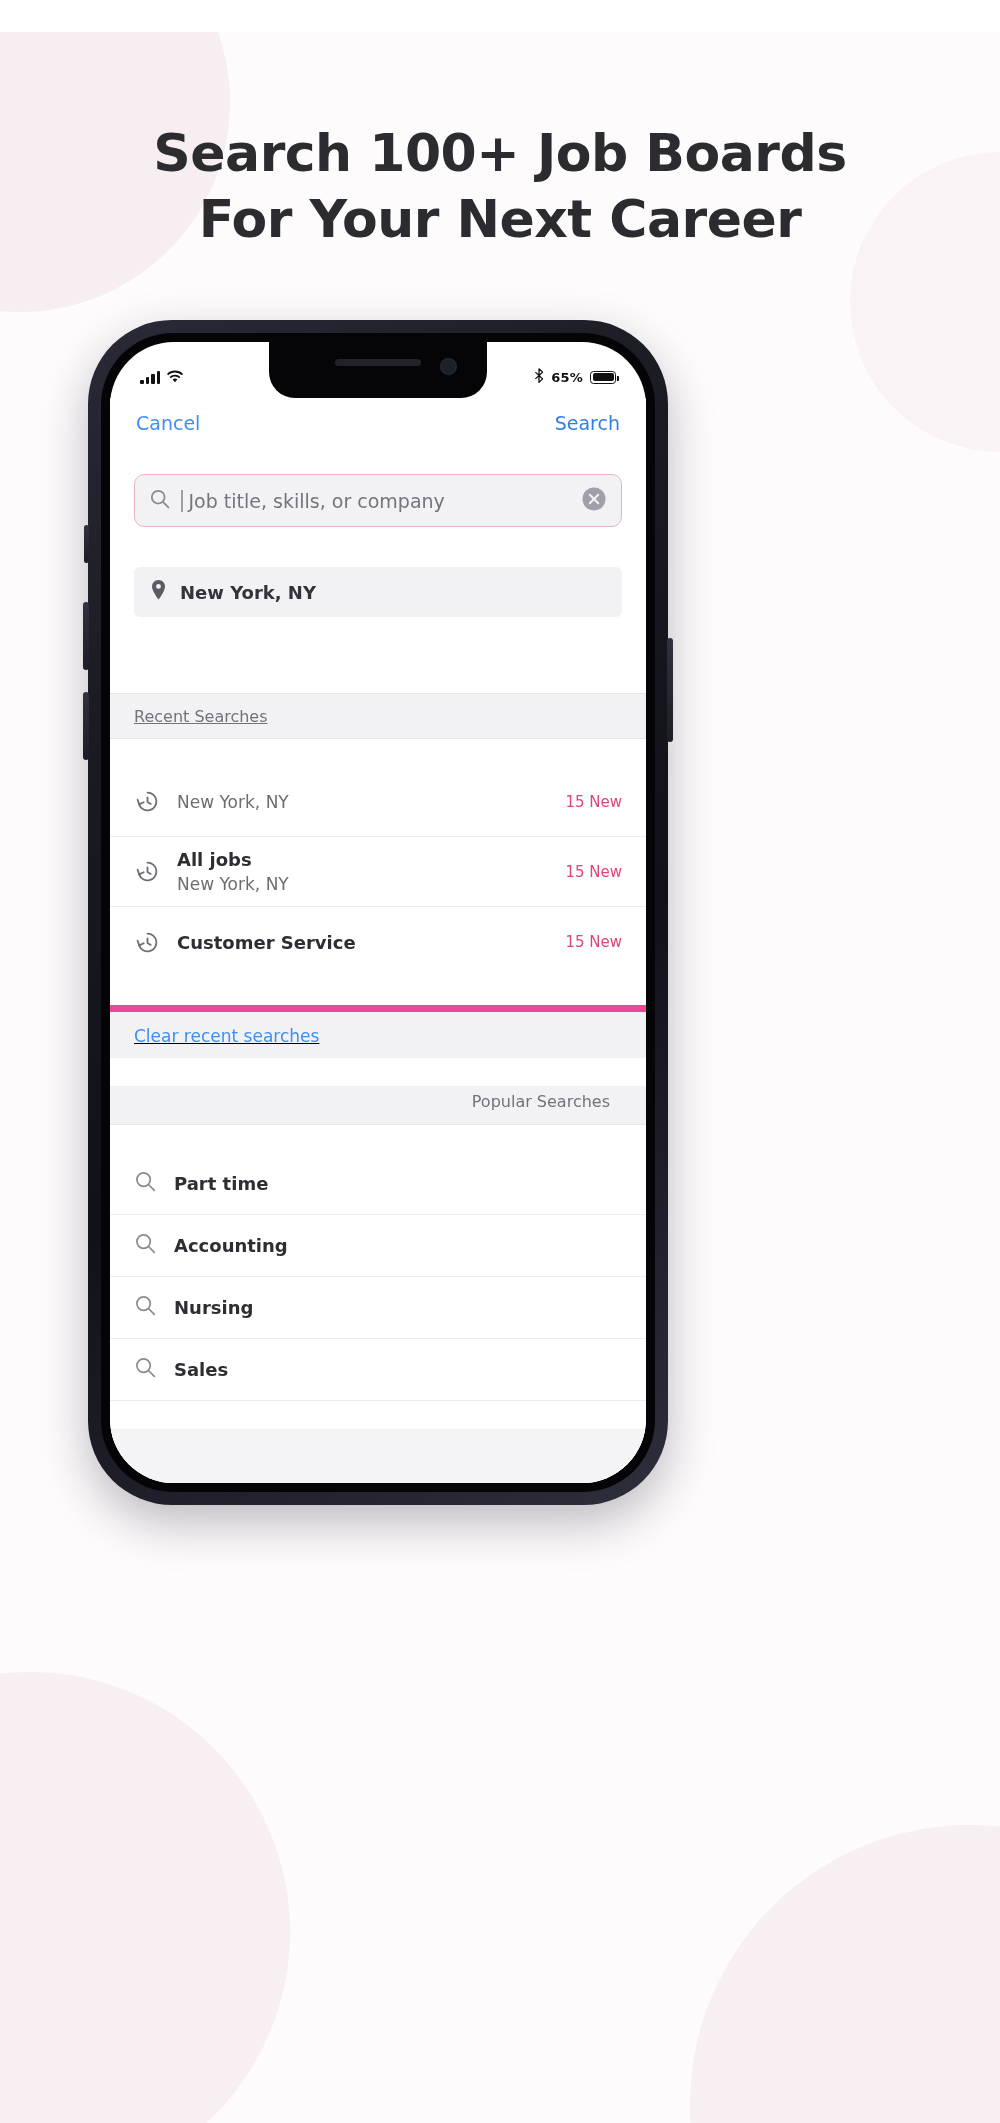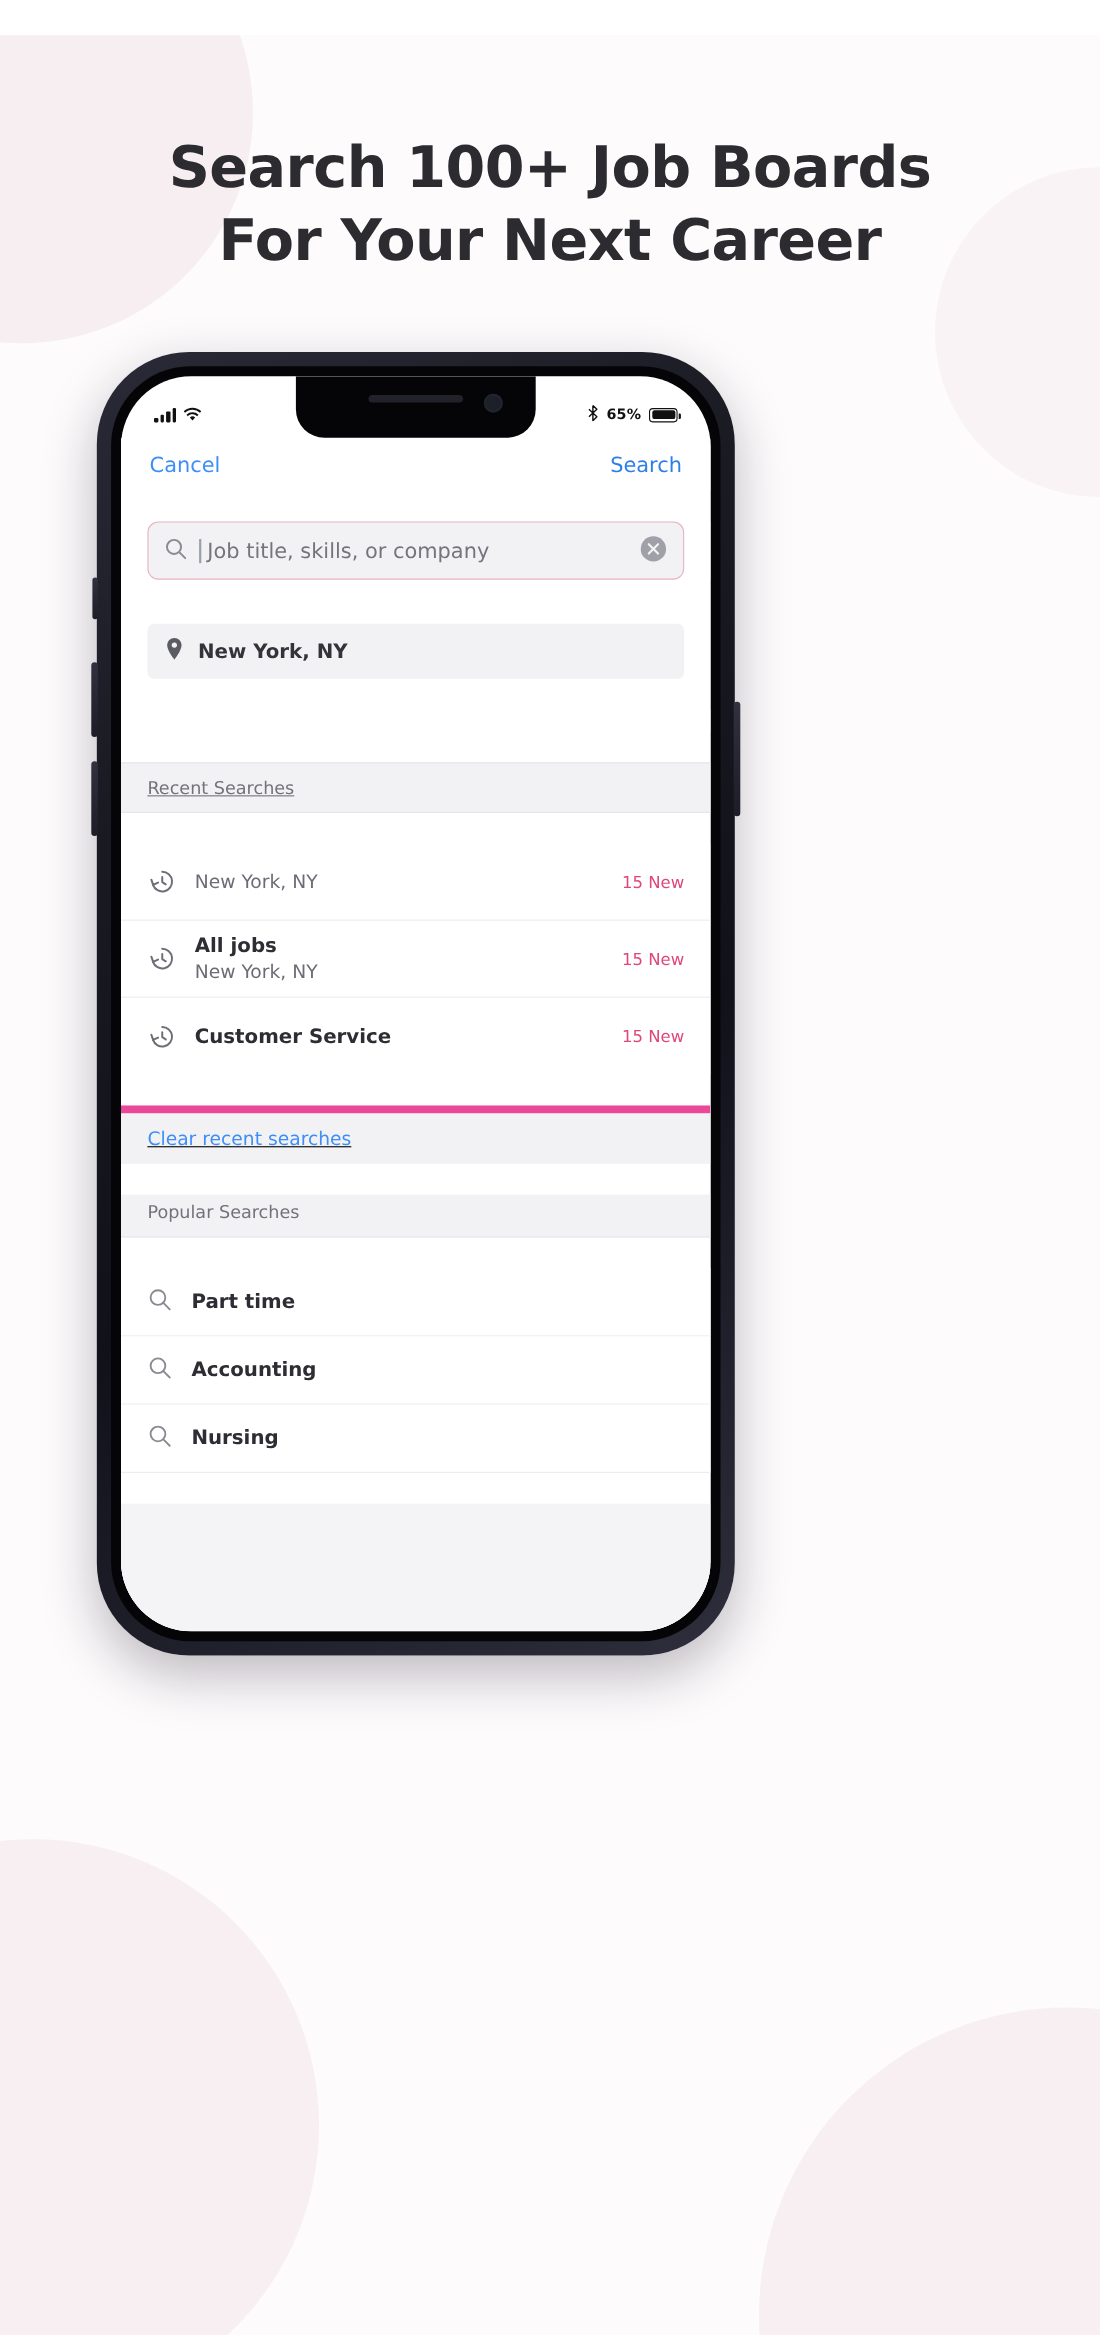--- a/index.html
+++ b/index.html
@@ -256,20 +256,21 @@
     font-size: 17px;
     color: #3d8ef7;
     cursor: pointer;
   }
   .popular-head {
     background: #f2f2f4;
     padding: 6px 36px 13px 24px;
     font-size: 16px;
     color: #72727a;
     border-bottom: 1px solid #e6e6ea;
+    text-align: right;
   }
   .pop-row {
     display: flex; align-items: center;
     padding: 0 24px;
     height: 62px;
     gap: 17px;
     border-bottom: 1px solid #ececf0;
     background:#fff;
   }
   .pop-row .label { font-size: 18px; color: #2d2d33; font-weight: bold; }
@@ -454,20 +455,29 @@
               <div class="pop-row">
                 <span>
                   <svg width="23" height="23" viewBox="0 0 23 23">
                     <circle cx="9.6" cy="9.6" r="6.7" stroke="#8a8a92" stroke-width="1.7" fill="none"></circle>
                     <line x1="14.5" y1="14.5" x2="20.3" y2="20.3" stroke="#8a8a92" stroke-width="1.7" stroke-linecap="round"></line>
                   </svg>
                 </span>
                 <span class="label">Nursing</span>
               </div>
 
+              <div class="pop-row">
+                <span>
+                  <svg width="23" height="23" viewBox="0 0 23 23">
+                    <circle cx="9.6" cy="9.6" r="6.7" stroke="#8a8a92" stroke-width="1.7" fill="none"></circle>
+                    <line x1="14.5" y1="14.5" x2="20.3" y2="20.3" stroke="#8a8a92" stroke-width="1.7" stroke-linecap="round"></line>
+                  </svg>
+                </span>
+                <span class="label">Sales</span>
+              </div>
 
 
             </div>
 
             <div class="tail-fill"></div>
 
           </div>
         </div>
 
       </div>

